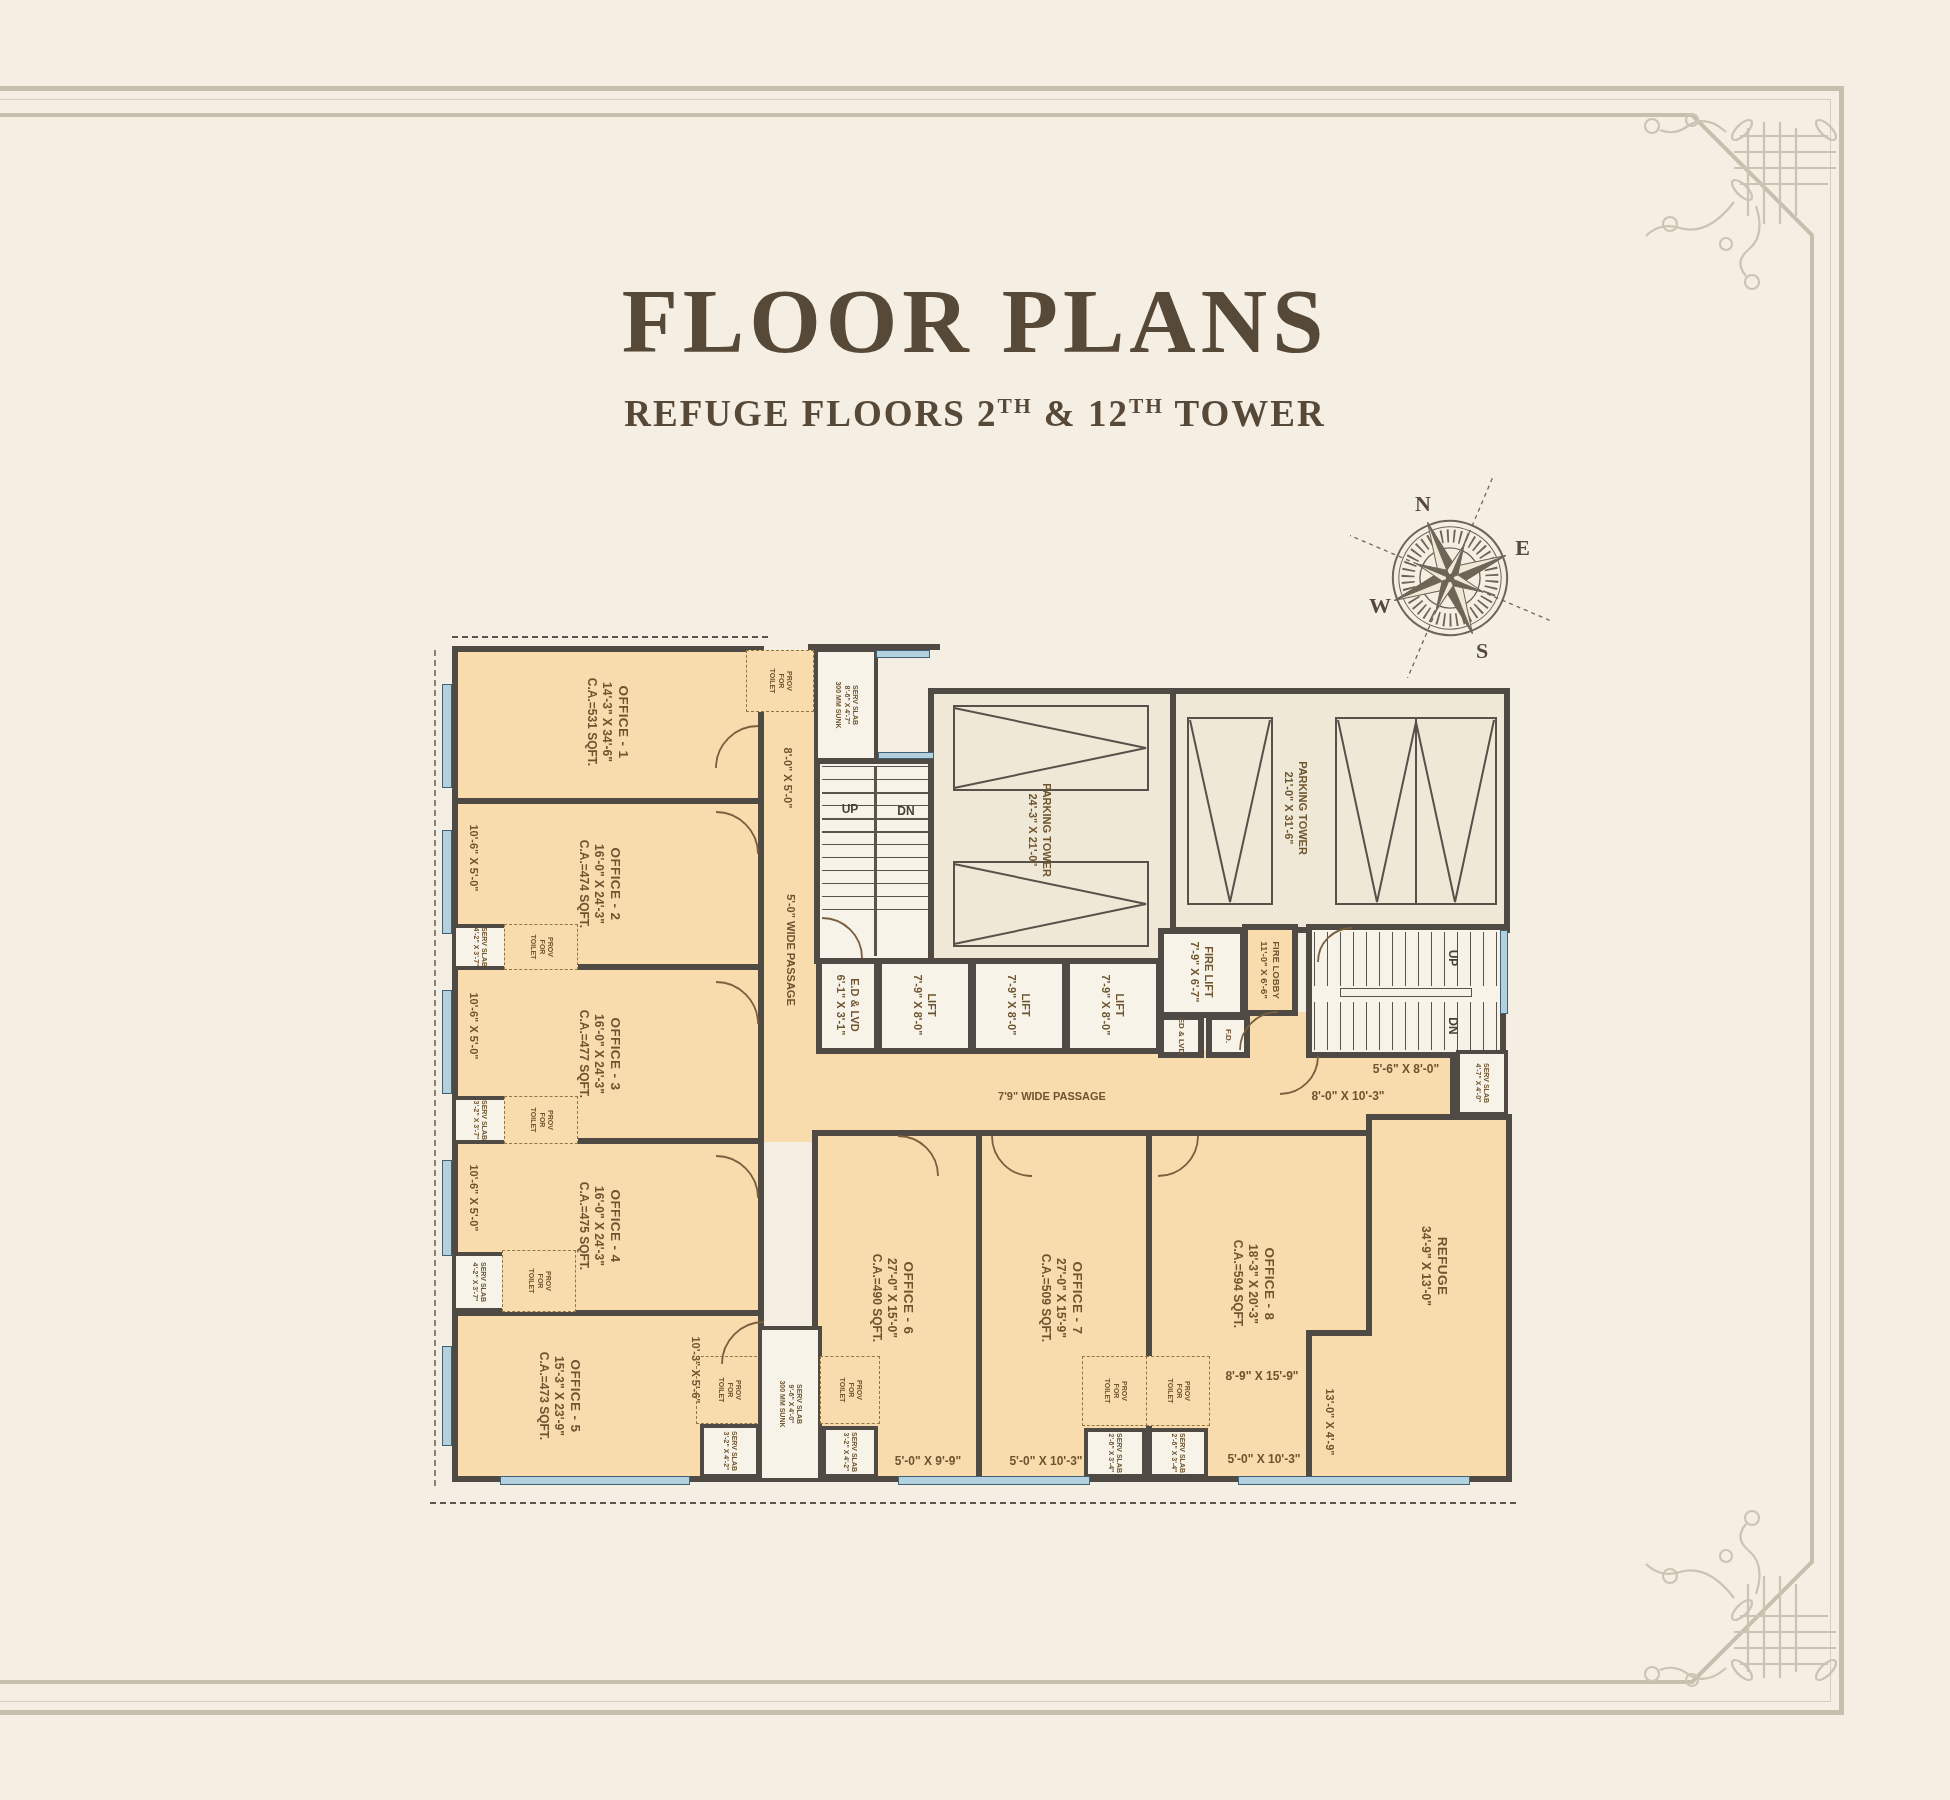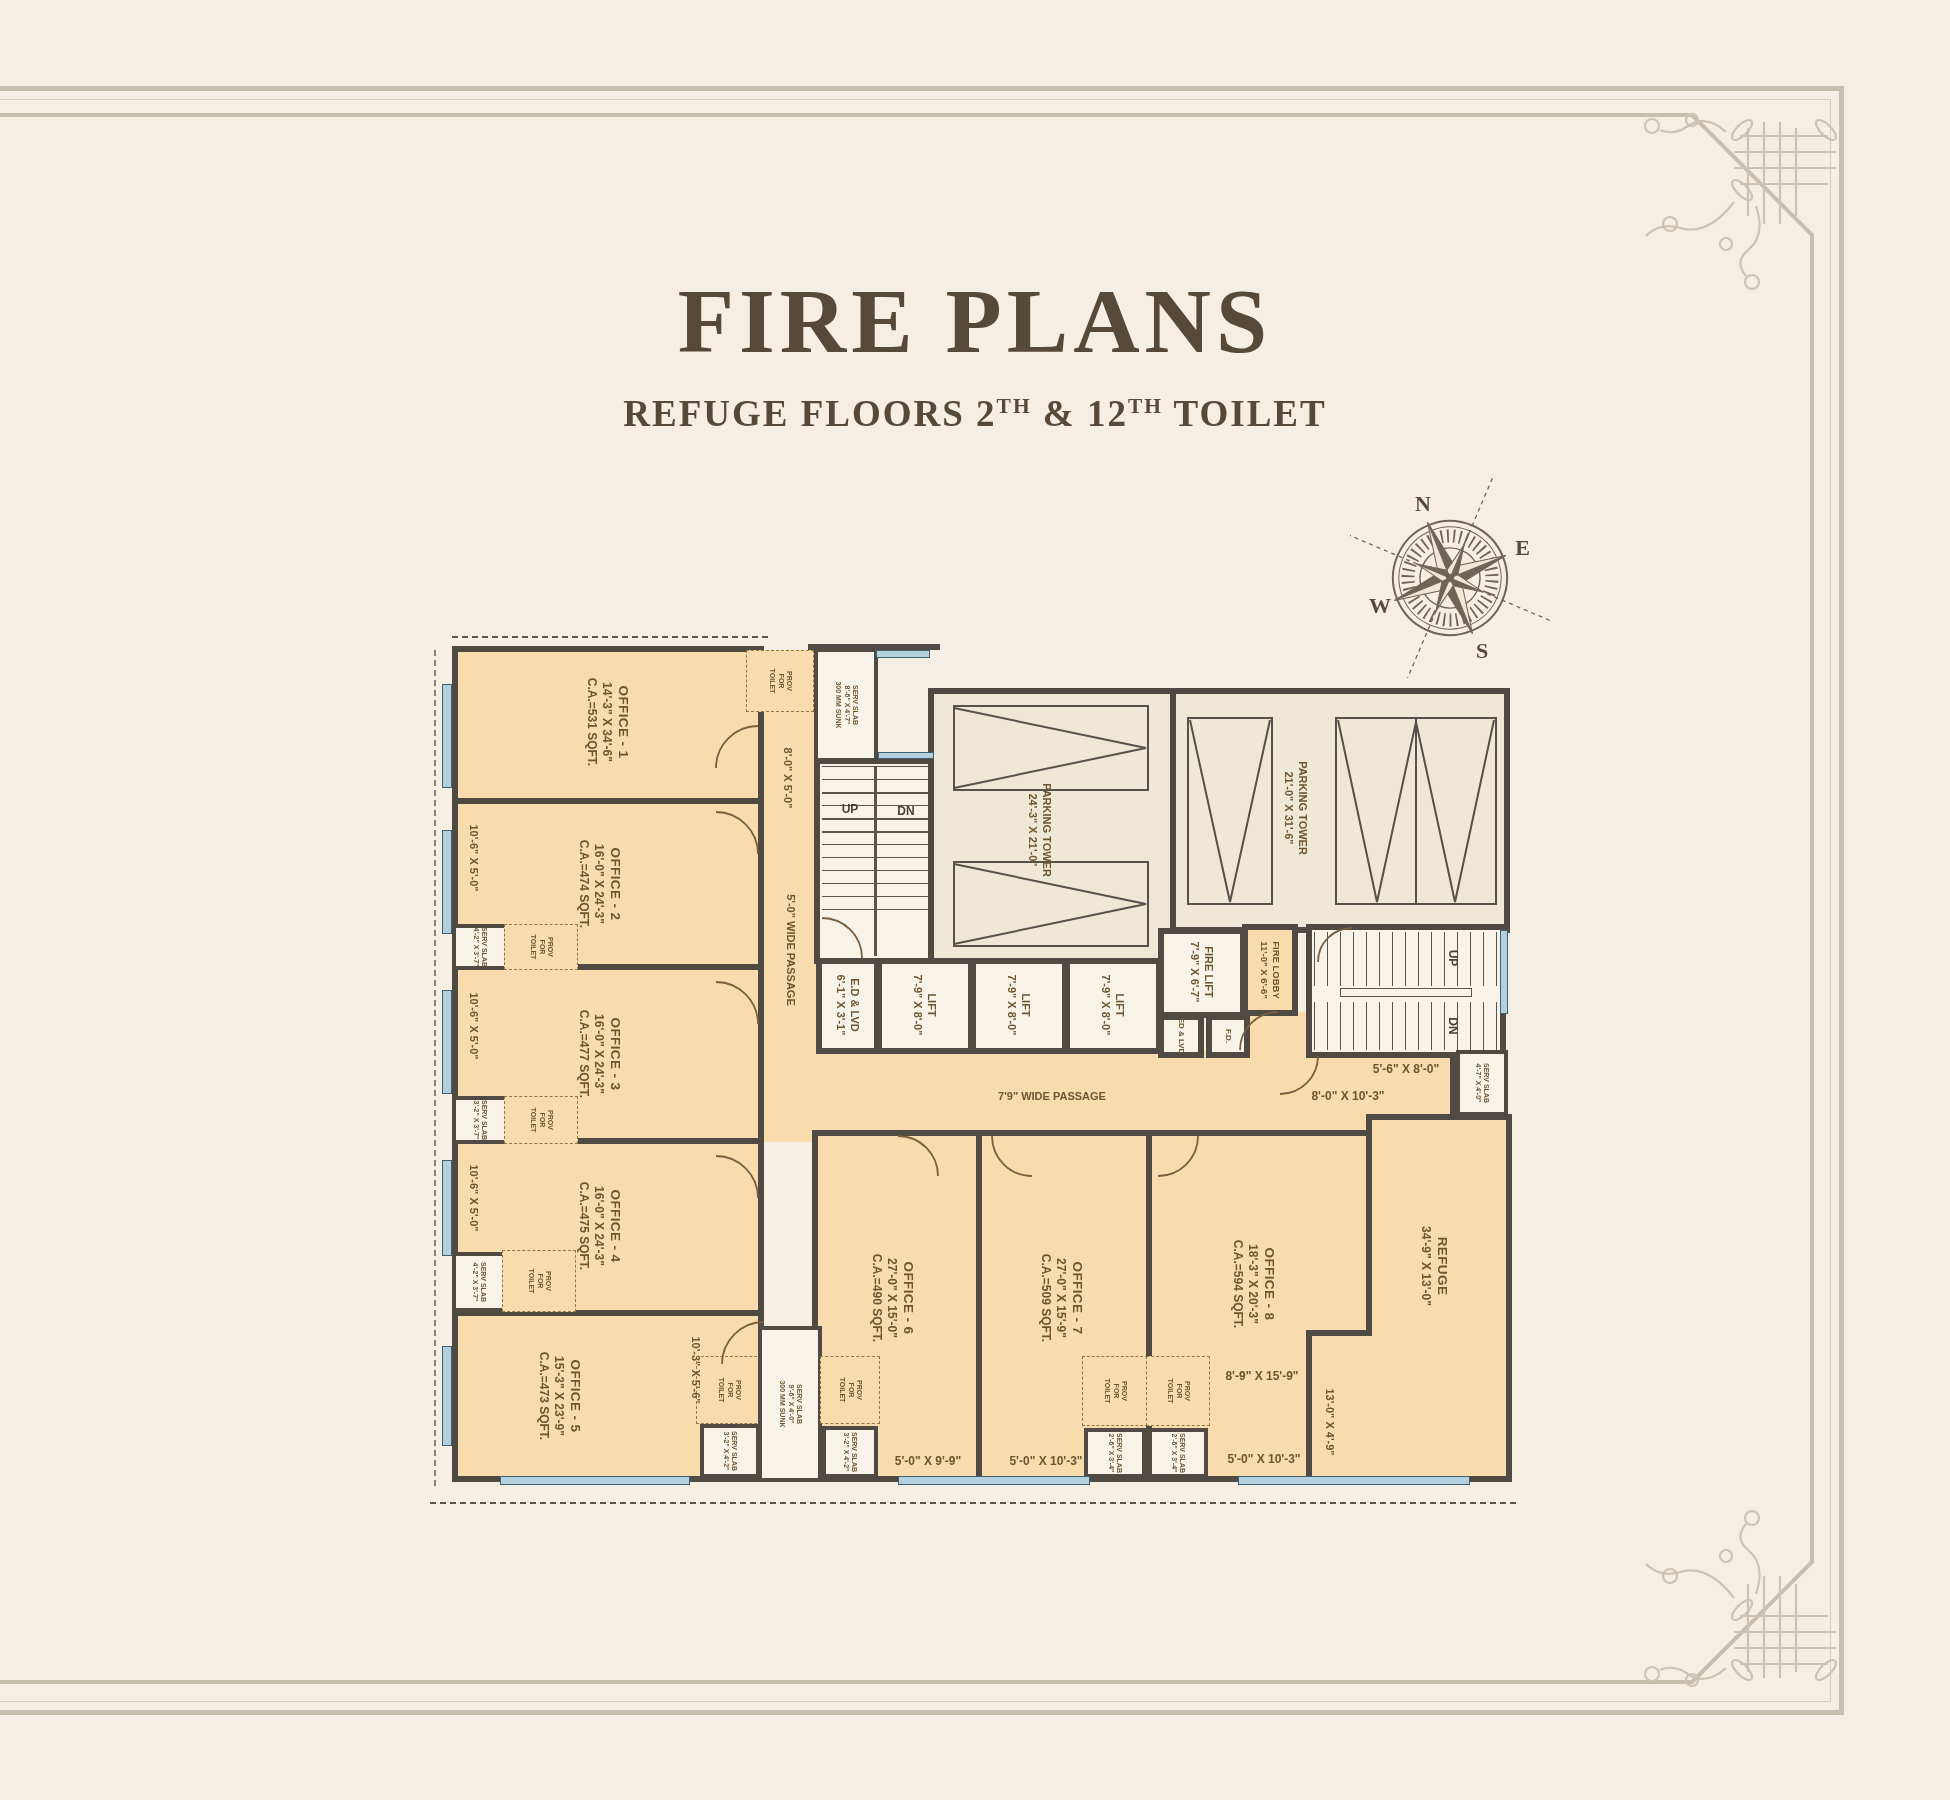--- a/index.html
+++ b/index.html
@@ -86,22 +86,22 @@
     <circle cx="22" cy="28" r="7"></circle>
       <circle cx="62" cy="22" r="6"></circle>
     <path d="M104 104 q-26 34 -54 26 q-20 -6 -34 8"></path>
     <circle cx="40" cy="126" r="7"></circle>
     <path d="M126 108 q10 30 -8 44 q-14 12 -2 26"></path>
     <circle cx="122" cy="184" r="7"></circle>
       <circle cx="96" cy="146" r="6"></circle>
   </g>
 </svg>
 
-<h1 class="title">FIRE PLANS</h1>
-<div class="subtitle"><span>REFUGE FLOORS 2</span><sup>TH</sup><span> &amp; 12</span><sup>TH</sup><span> TOILET</span></div>
+<h1 class="title">FLOOR PLANS</h1>
+<div class="subtitle"><span>REFUGE FLOORS 2</span><sup>TH</sup><span> &amp; 12</span><sup>TH</sup><span> TOWER</span></div>
 
 <svg class="abs" style="left:1350px;top:478px" width="200" height="200" viewBox="-100 -100 200 200">
   <g transform="rotate(-22)" stroke="#6f6557" fill="none">
     <line x1="-96" y1="96" x2="96" y2="-96" stroke-width="1.3" stroke-dasharray="4 4"></line>
     <line x1="-96" y1="-96" x2="96" y2="96" stroke-width="1.3" stroke-dasharray="4 4"></line>
     <circle r="57" stroke-width="2"></circle>
     <circle r="51" stroke-width="1"></circle>
     <circle r="42" stroke-width="13" stroke-dasharray="1.8 4.4"></circle>
     <circle r="30" stroke-width="1.4"></circle>
     <g stroke-width="1">

